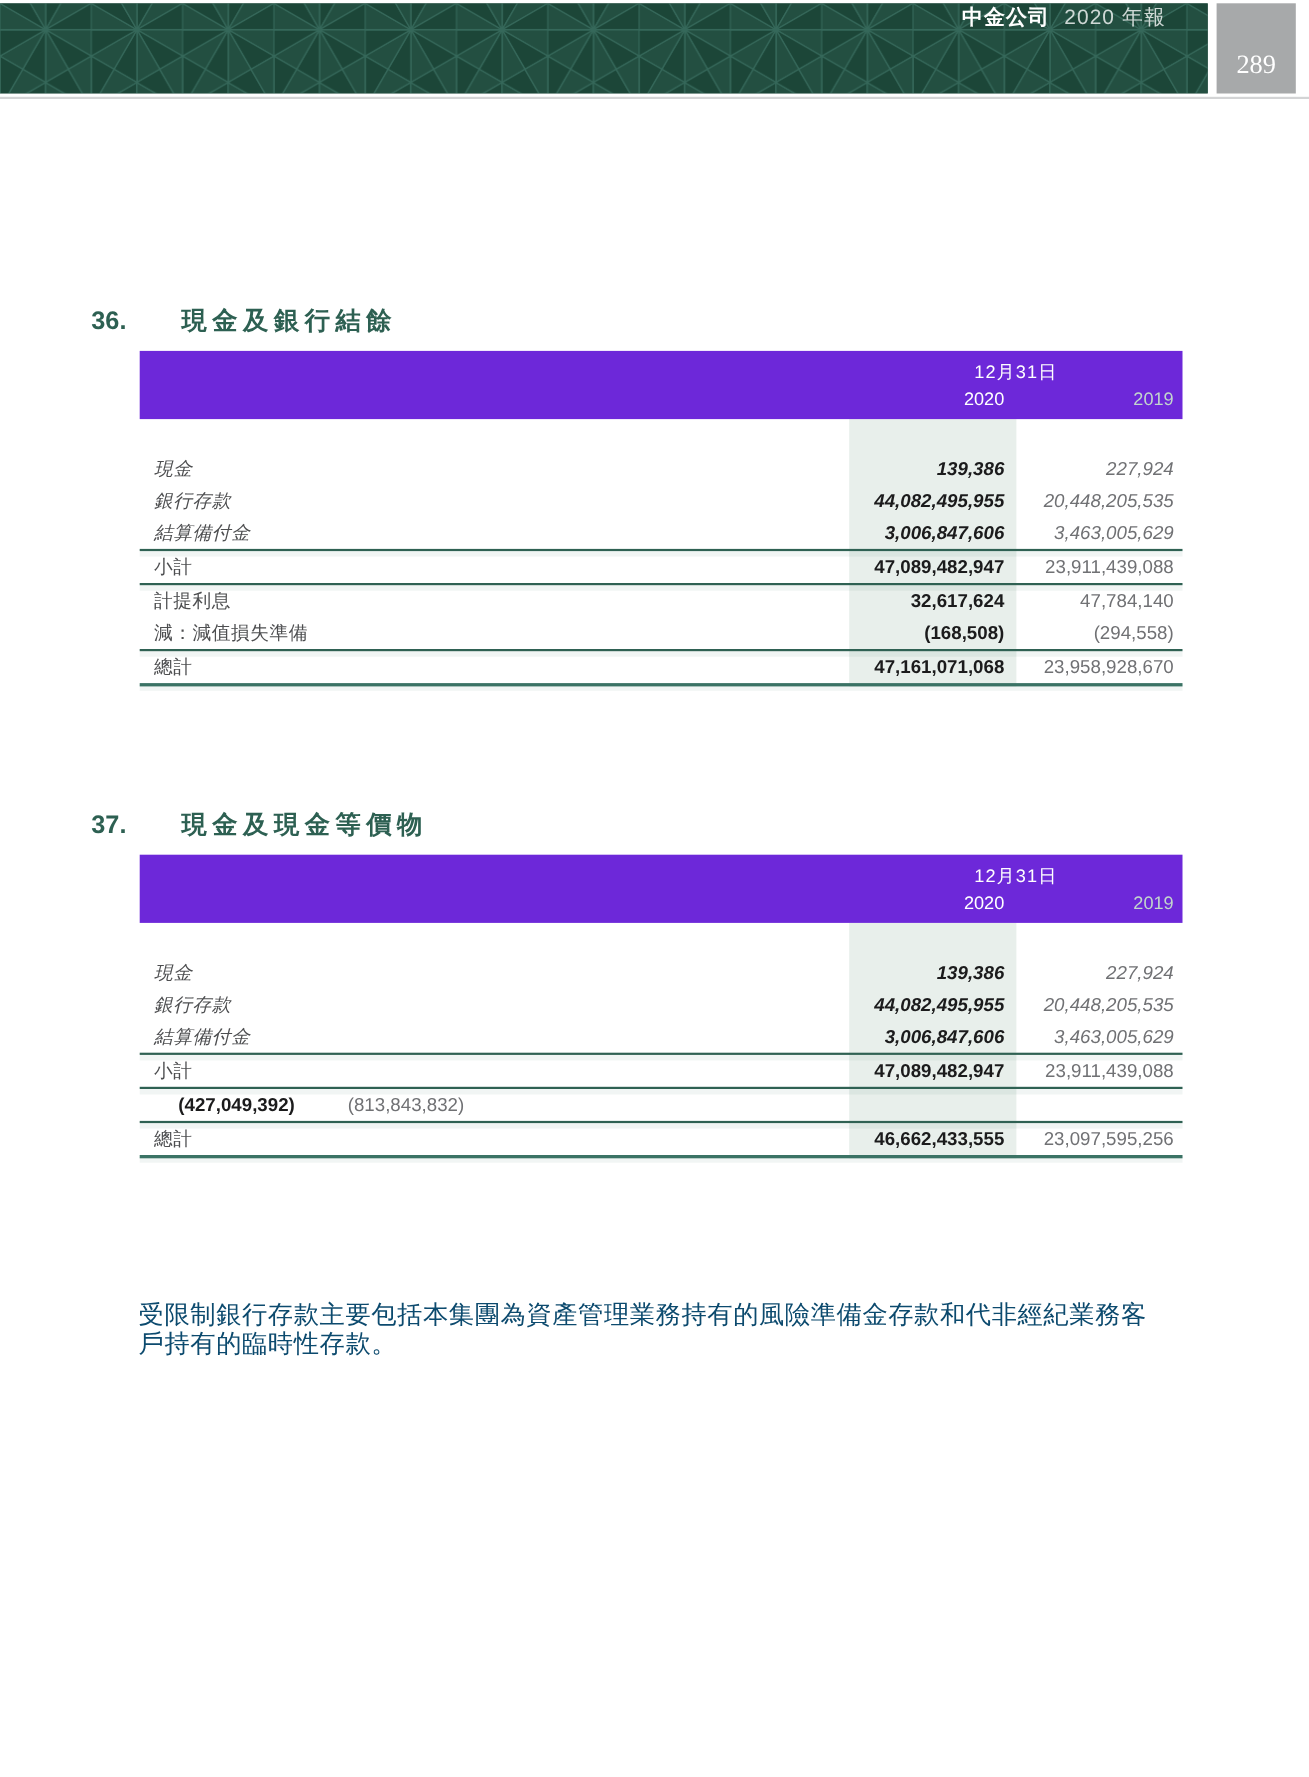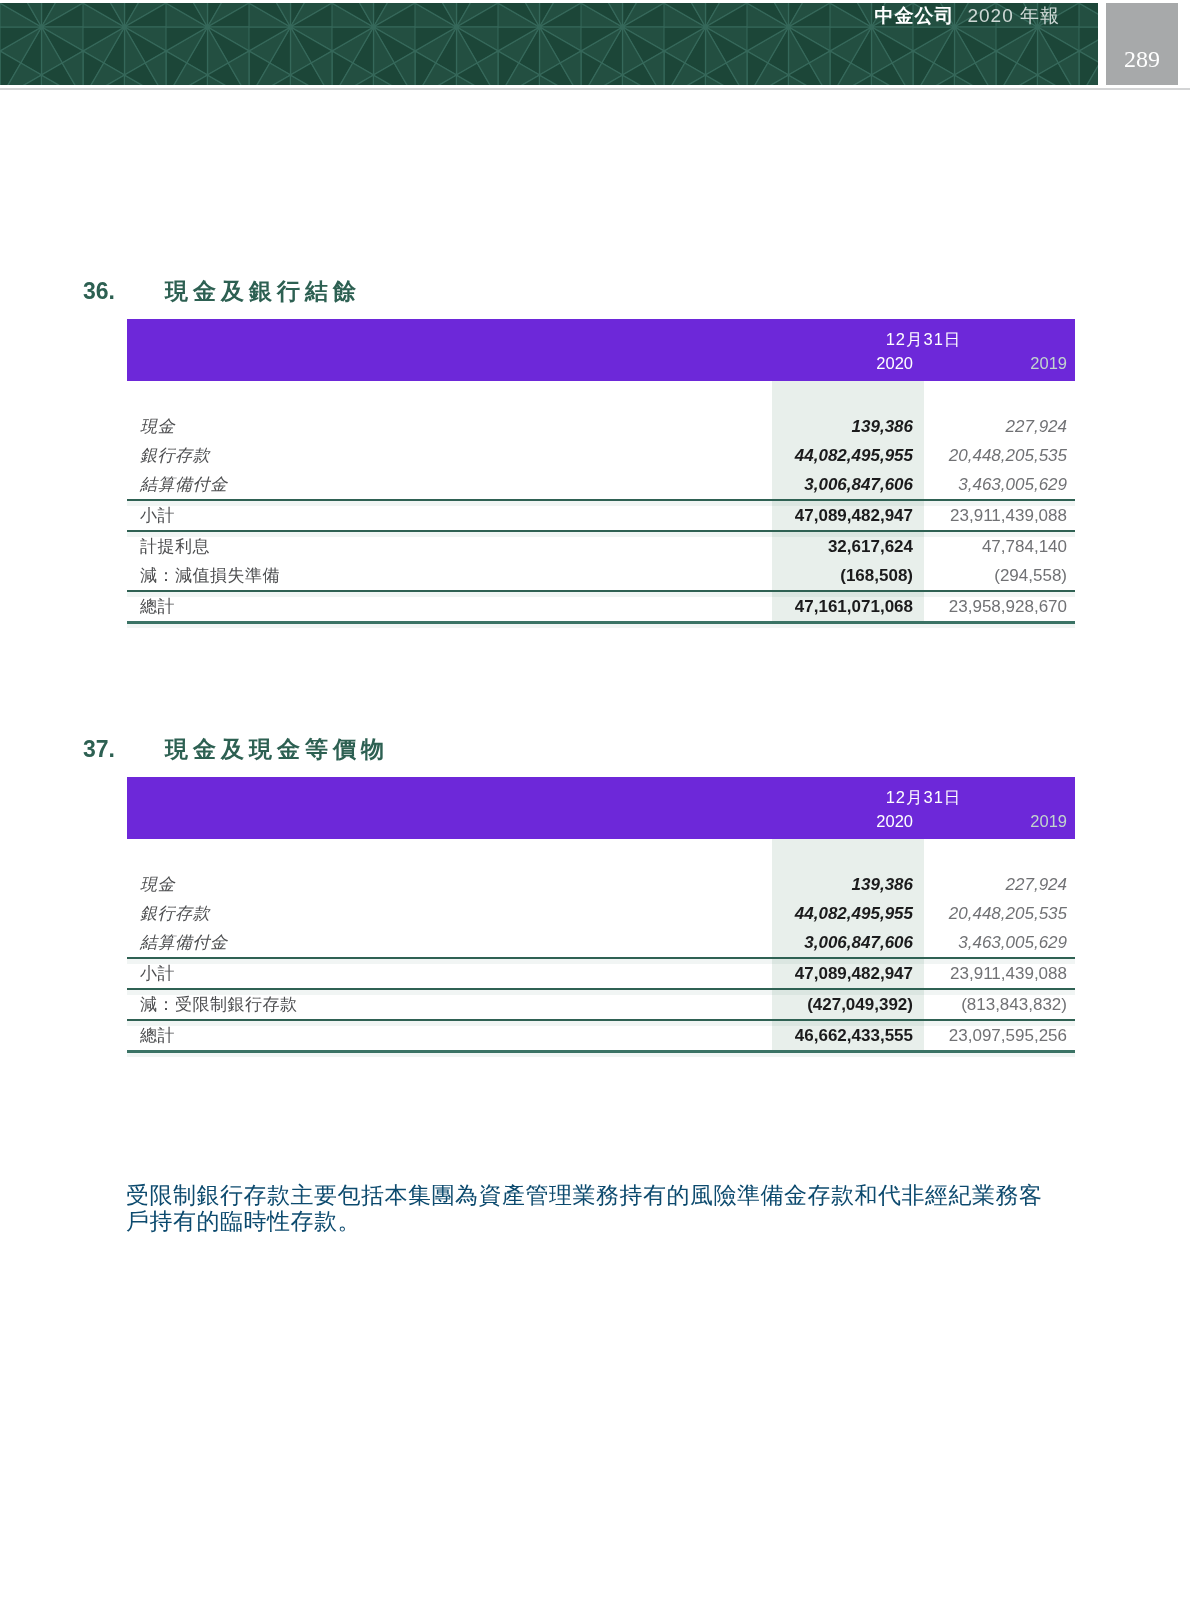--- a/index.html
+++ b/index.html
@@ -225,21 +225,20 @@
         <div class="row">
           <span class="lbl">小計</span>
           <span class="col20">47,089,482,947</span>
           <span class="col19">23,911,439,088</span>
         </div>
       </div>
       <div class="rule"></div>
 
       <div class="group">
         <div class="row">
-          <span class="lbl">減：受限制銀行存款</span>
           <span class="col20">(427,049,392)</span>
           <span class="col19">(813,843,832)</span>
         </div>
       </div>
       <div class="rule"></div>
 
       <div class="group">
         <div class="row">
           <span class="lbl">總計</span>
           <span class="col20">46,662,433,555</span>

